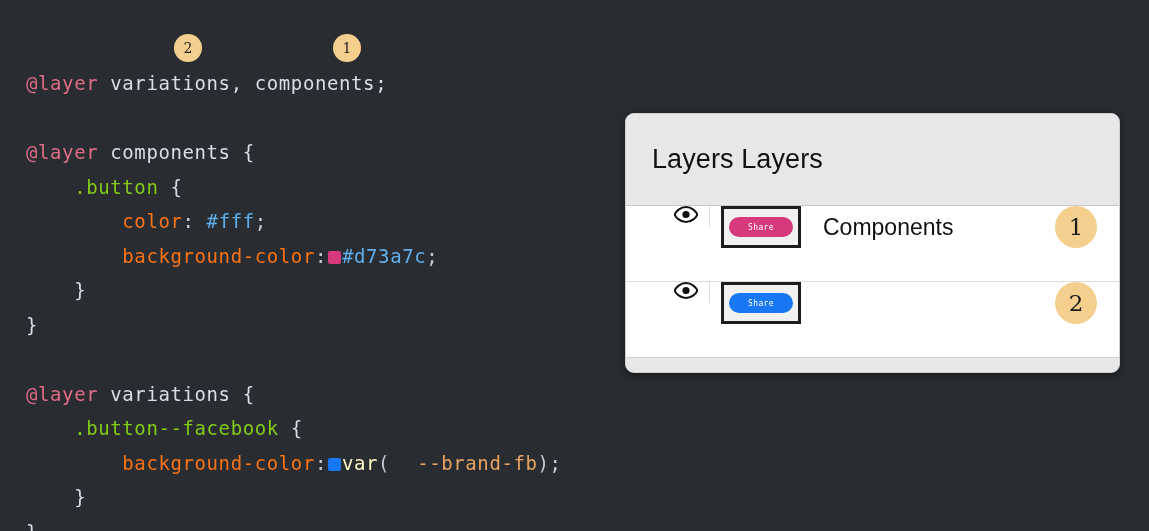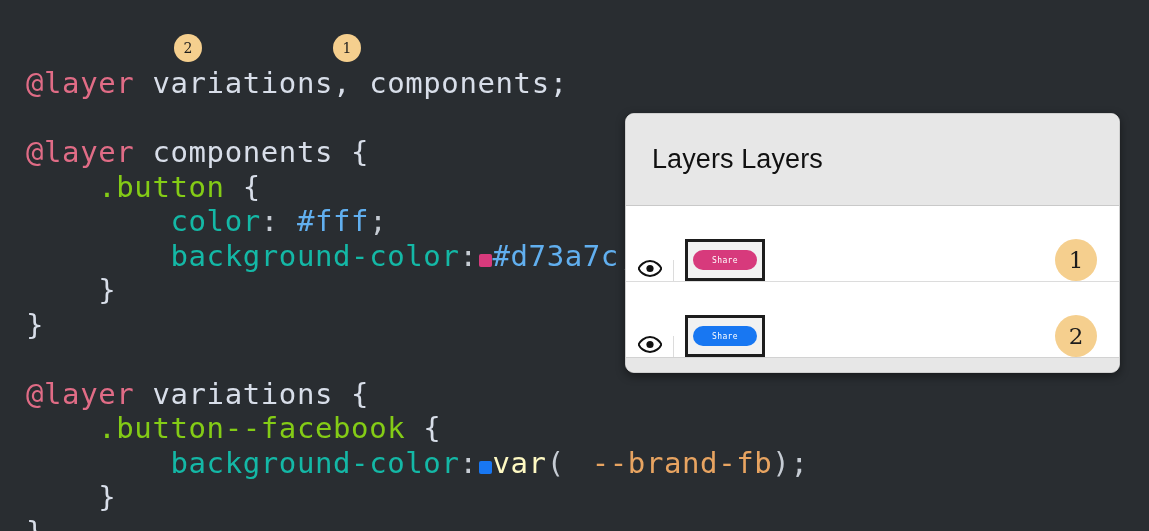--- a/index.html
+++ b/index.html
@@ -17,37 +17,37 @@
   }
 
   
   .code-area {
     position: absolute;
     left: 0;
     top: 0;
     width: 640px;
     height: 531px;
     font-family: "DejaVu Sans Mono", monospace;
-    font-size: 29px;
+    font-size: 19px;
     line-height: 34.5px;
     letter-spacing: 0.6px;
     white-space: pre;
   }
   .code-lines {
     position: absolute;
     left: 26px;
     top: 66px;
   }
   .ln { height: 34.5px; }
   .ln.blank { height: 34.5px; }
 
   .tok-at     { color: #e06c86; }
   .tok-plain  { color: #d8dee9; }
   .tok-sel    { color: #84cc16; }
-  .tok-prop   { color: #14b8a6; }
+  .tok-prop   { color: #f97316; }
   .tok-val    { color: #61afef; }
   .tok-punct  { color: #c6ccd4; }
   .tok-var    { color: #e8a461; margin-left: 27px; }
   .tok-fn     { color: #fef9c3; }
 
   .swatch {
     display: inline-block;
     width: 13px;
     height: 13px;
     border-radius: 2px;
@@ -98,23 +98,24 @@
     font-size: 27px;
     color: #111111;
     font-weight: normal;
     letter-spacing: 0.1px;
   }
   .panel-body {
     background: #ffffff;
   }
   .layer-row {
     display: flex;
-    align-items: flex-end;
+    align-items: flex-start;
     height: 75px;
     border-bottom: 1px solid #dcdcdc;
+    padding-left: 36px;
   }
   .layer-row:last-child { border-bottom: none; }
 
   .cell-eye {
     width: 47px;
     display: flex;
     align-items: center;
     justify-content: center;
     border-right: 1px solid #dcdcdc;
     flex: none;
@@ -212,20 +213,21 @@
           <svg width="24" height="17" viewBox="0 0 24 17" aria-hidden="true">
             <path d="M12 1C6.2 1 1.9 5.4 0.7 8.5c1.2 3.1 5.5 7.5 11.3 7.5s10.1-4.4 11.3-7.5C22.1 5.4 17.8 1 12 1z" fill="#ffffff" stroke="#111111" stroke-width="2"></path>
             <circle cx="12" cy="8.5" r="3.6" fill="#111111"></circle>
           </svg>
         </span>
       </div>
       <div class="cell-main">
         <div class="thumb">
           <div class="thumb-pill" style="background: rgb(215, 58, 124);">Share</div>
         </div>
+        <div class="layer-name">Components</div>
       </div>
       <div class="cell-badge">
         <div class="row-badge">1</div>
       </div>
     </div>
 
     <div class="layer-row">
       <div class="cell-eye">
         <span class="eye-icon">
           <svg width="24" height="17" viewBox="0 0 24 17" aria-hidden="true">

